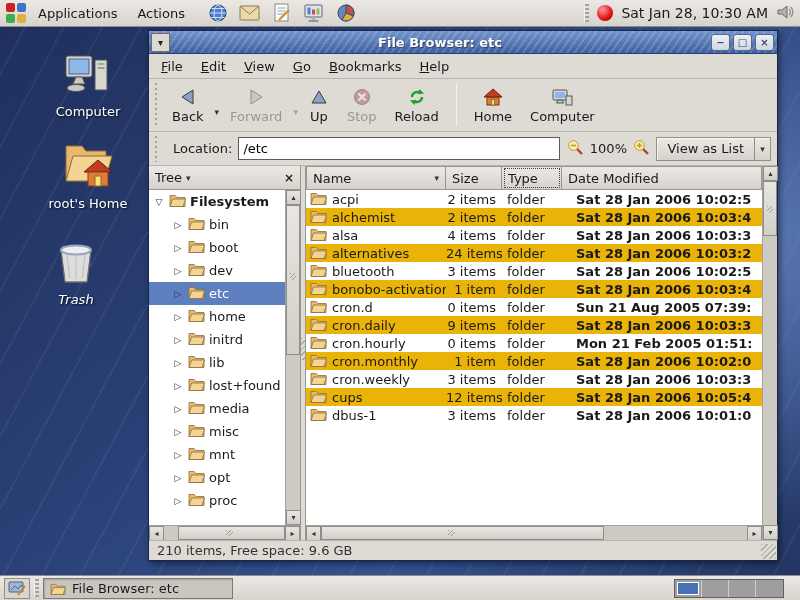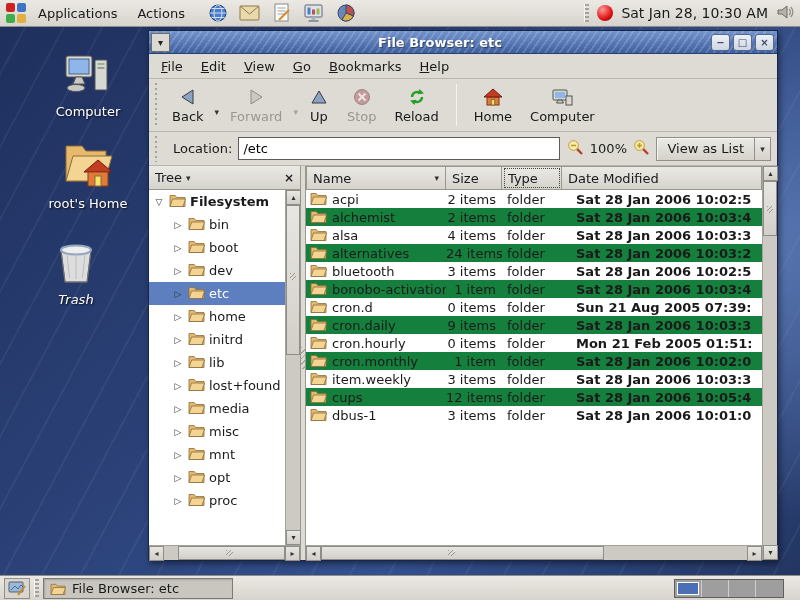--- a/index.html
+++ b/index.html
@@ -112,21 +112,21 @@
   .col-h { background:linear-gradient(#ebe9e5,#d6d3cd); border:1px solid #9a978f; border-left:none;
     font-size:13px; padding:3px 6px; display:flex; align-items:center; white-space:nowrap; overflow:hidden; }
   .col-h:first-child { border-left:1px solid #9a978f; }
   .col-name { width:140px; flex:0 0 140px; justify-content:space-between; }
   .col-name .sort { font-size:9px; color:#333; }
   .col-size { width:56px; flex:0 0 56px; }
   .col-type { width:60px; flex:0 0 60px; outline:1px dotted #444; outline-offset:-3px; }
   .col-date { flex:1; }
   .file-rows { flex:1; background:#fff; overflow:hidden; }
   .file-row { height:18px; display:flex; align-items:center; font-size:13px; background:#fff; }
-  .file-row.alt { background:#15803d; }
+  .file-row.alt { background:#eab308; }
   .fcell { white-space:nowrap; overflow:hidden; }
   .fc-name { width:140px; flex:0 0 140px; display:flex; align-items:center; gap:5px; padding-left:4px; }
   .fc-size { width:56px; flex:0 0 56px; text-align:right; padding-right:6px; }
   .fc-type { width:60px; flex:0 0 60px; padding-left:5px; }
   .fc-date { flex:1; padding-left:14px;font-weight:bold; }
 
   
   .vscroll { width:15px; flex:0 0 15px; display:flex; flex-direction:column;
     background:#cdcac4; border-left:1px solid #a5a29c; }
   .hscroll { height:15px; flex:0 0 15px; display:flex;
@@ -662,21 +662,21 @@
     <span class="fcell fc-size cell-text">1 item</span>
     <span class="fcell fc-type cell-text">folder</span>
     <span class="fcell fc-date cell-text">Sat 28 Jan 2006 10:02:0</span>
   </div>
               <div class="file-row">
     <span class="fcell fc-name">
                   <span class="ficon"><svg class="folder-svg" width="17" height="14" viewBox="0 0 17 14">
     <path d="M1 2.5 h5.2 l1.6 2 H16 v9 H1 z" fill="#e8b96a" stroke="#8a6d3b" stroke-width="0.8"></path>
     <path d="M1 13.5 L3.6 6 H16.6 L14 13.5 z" fill="#f3d492" stroke="#8a6d3b" stroke-width="0.8"></path>
   </svg></span>
-                  <span class="cell-text">item.weekly</span>
+                  <span class="cell-text">cron.weekly</span>
                 </span>
     <span class="fcell fc-size cell-text">3 items</span>
     <span class="fcell fc-type cell-text">folder</span>
     <span class="fcell fc-date cell-text">Sat 28 Jan 2006 10:03:3</span>
   </div>
               <div class="file-row alt">
     <span class="fcell fc-name">
                   <span class="ficon"><svg class="folder-svg" width="17" height="14" viewBox="0 0 17 14">
     <path d="M1 2.5 h5.2 l1.6 2 H16 v9 H1 z" fill="#e8b96a" stroke="#8a6d3b" stroke-width="0.8"></path>
     <path d="M1 13.5 L3.6 6 H16.6 L14 13.5 z" fill="#f3d492" stroke="#8a6d3b" stroke-width="0.8"></path>
@@ -709,20 +709,24 @@
         </div>
         <div class="vscroll">
           <span class="sbtn">▴</span>
           <span class="vthumb" style="height:55px"></span>
           <span class="trough"></span>
           <span class="sbtn">▾</span>
         </div>
       </div>
     </div>
 
+    <div class="statusbar">
+      <span>210 items, Free space: 9.6 GB</span>
+      <span class="grip"></span>
+    </div>
   </div>
 
   <div class="taskbar">
     <span class="show-desktop">
       <svg width="18" height="15" viewBox="0 0 18 15">
           <rect x="1" y="1" width="14" height="10" rx="1" fill="#9bb8d9" stroke="#55606e"></rect>
           <path d="M3 9 l4-4 3 3 3-4 2 2" fill="none" stroke="#3f6ea5"></path>
           <line x1="10" y1="14" x2="17" y2="5" stroke="#c48a2b" stroke-width="2"></line>
         </svg>
     </span>

